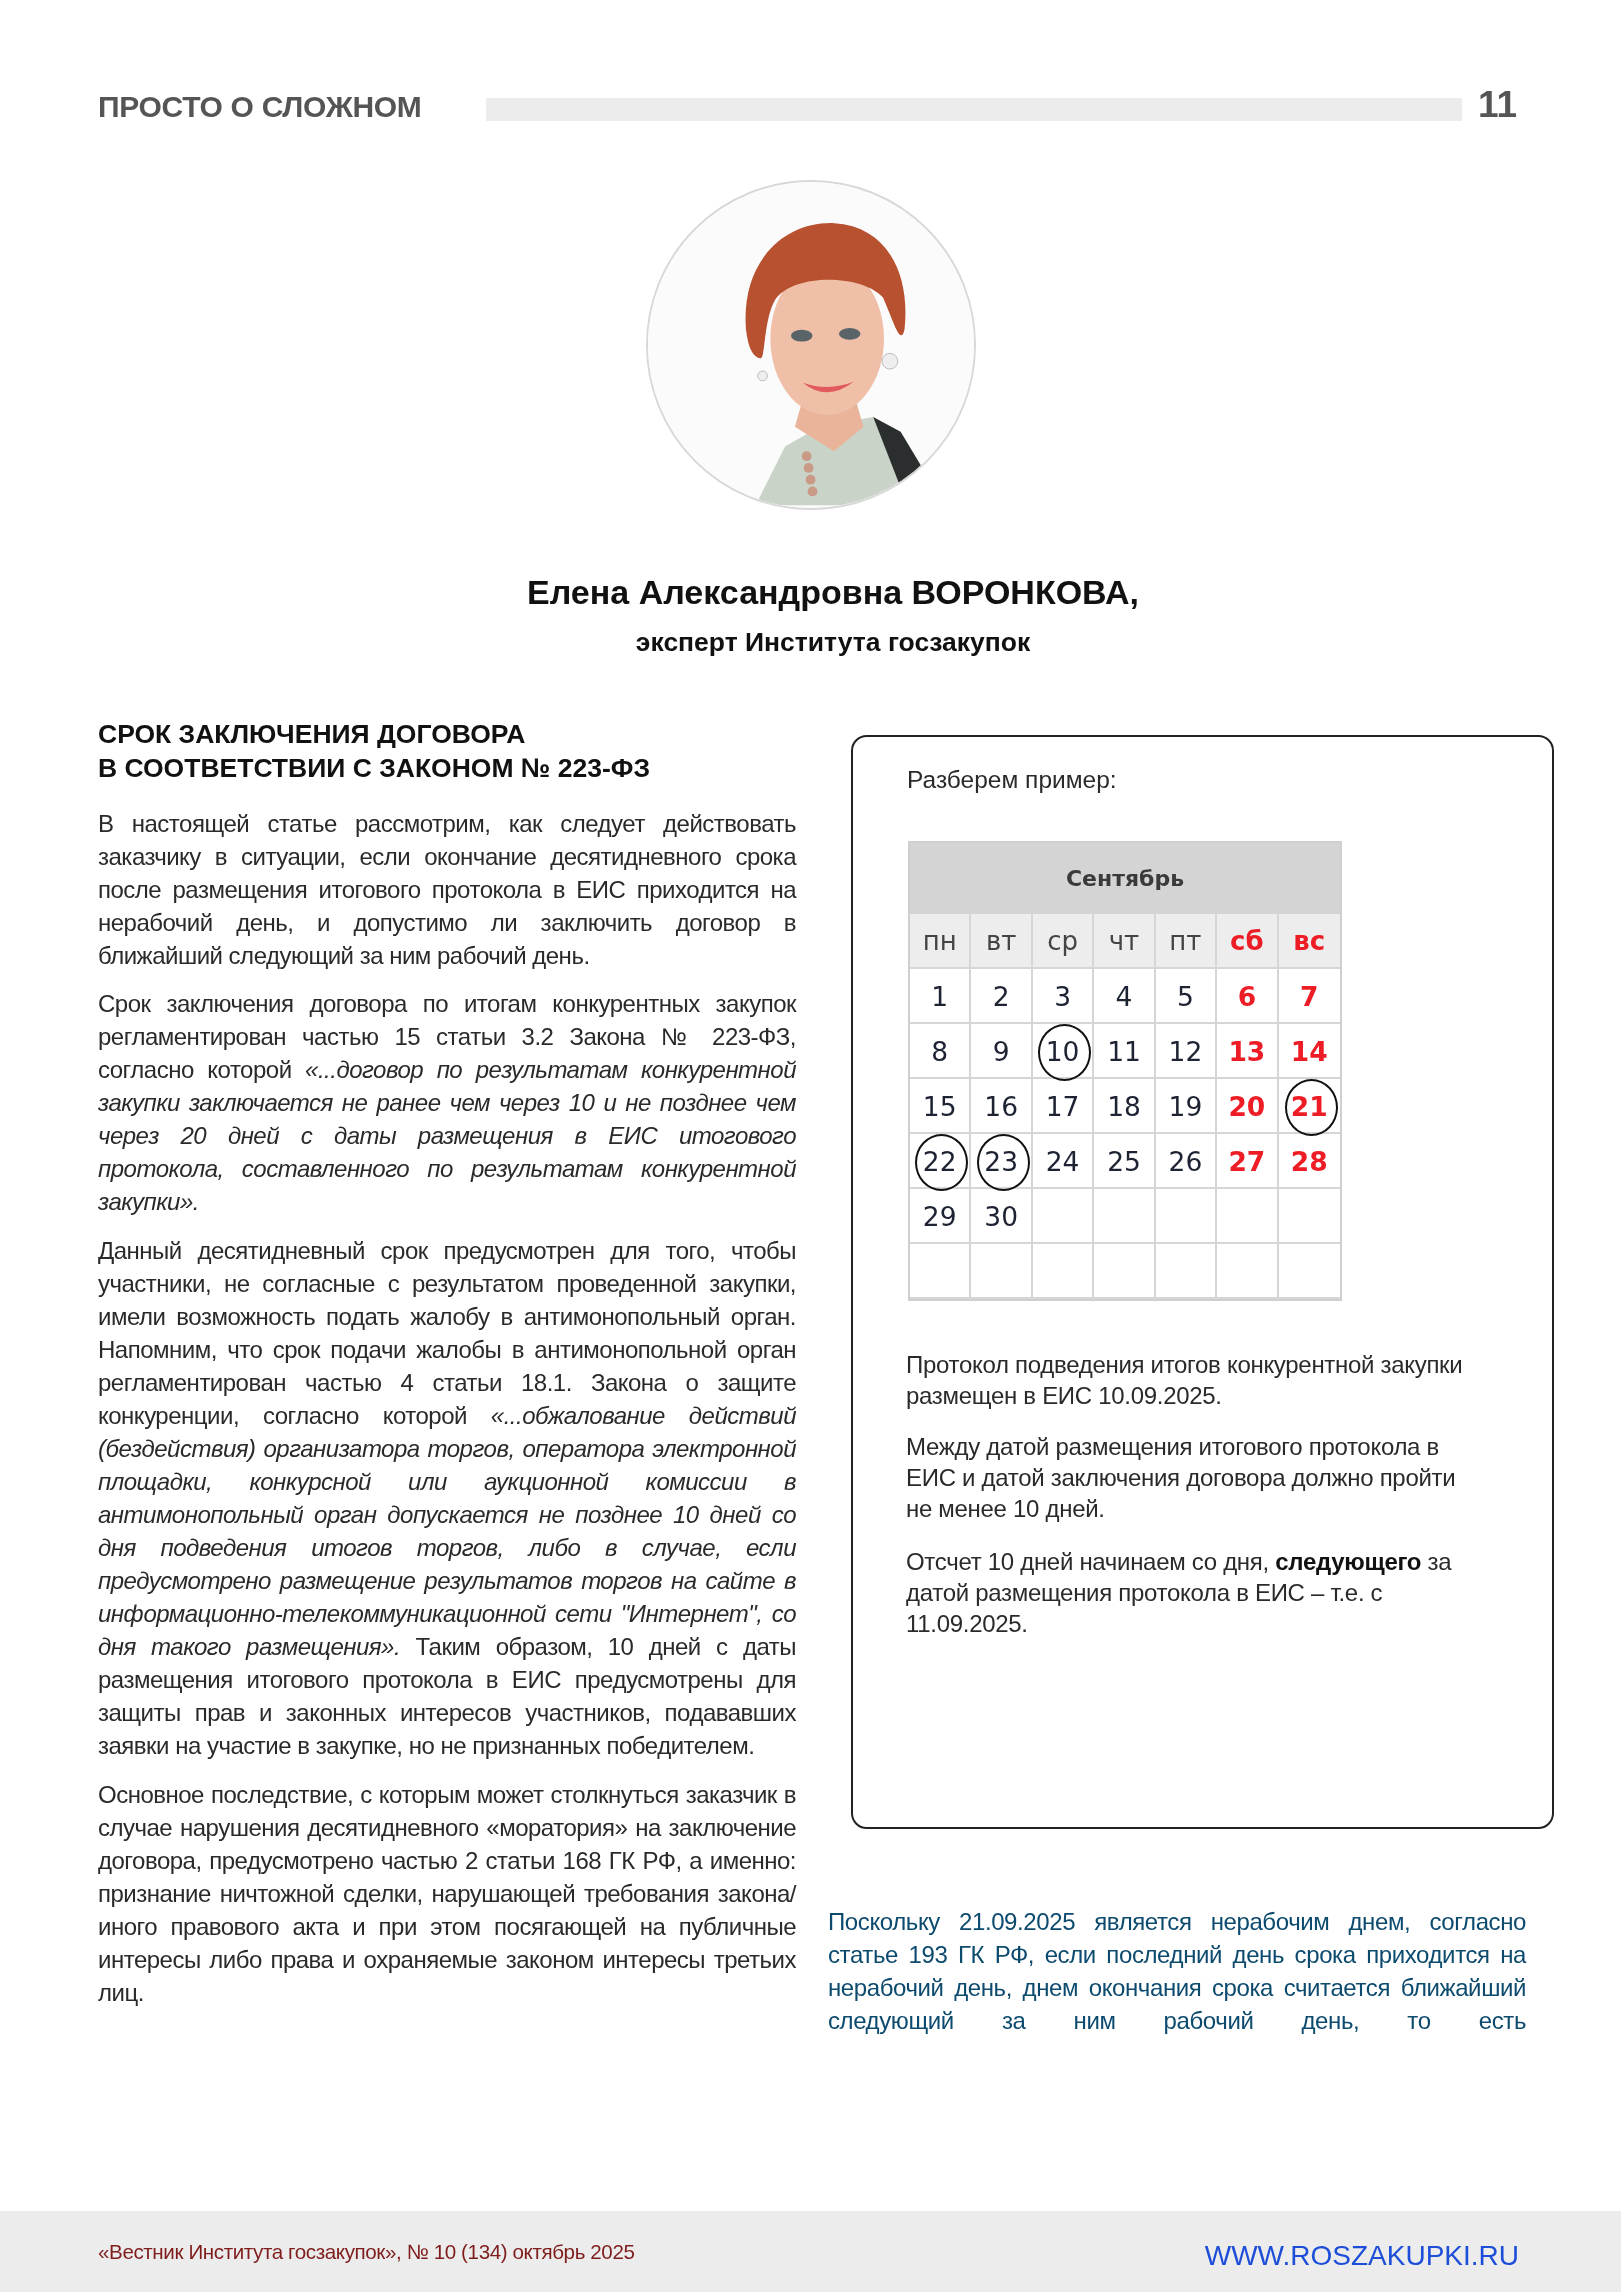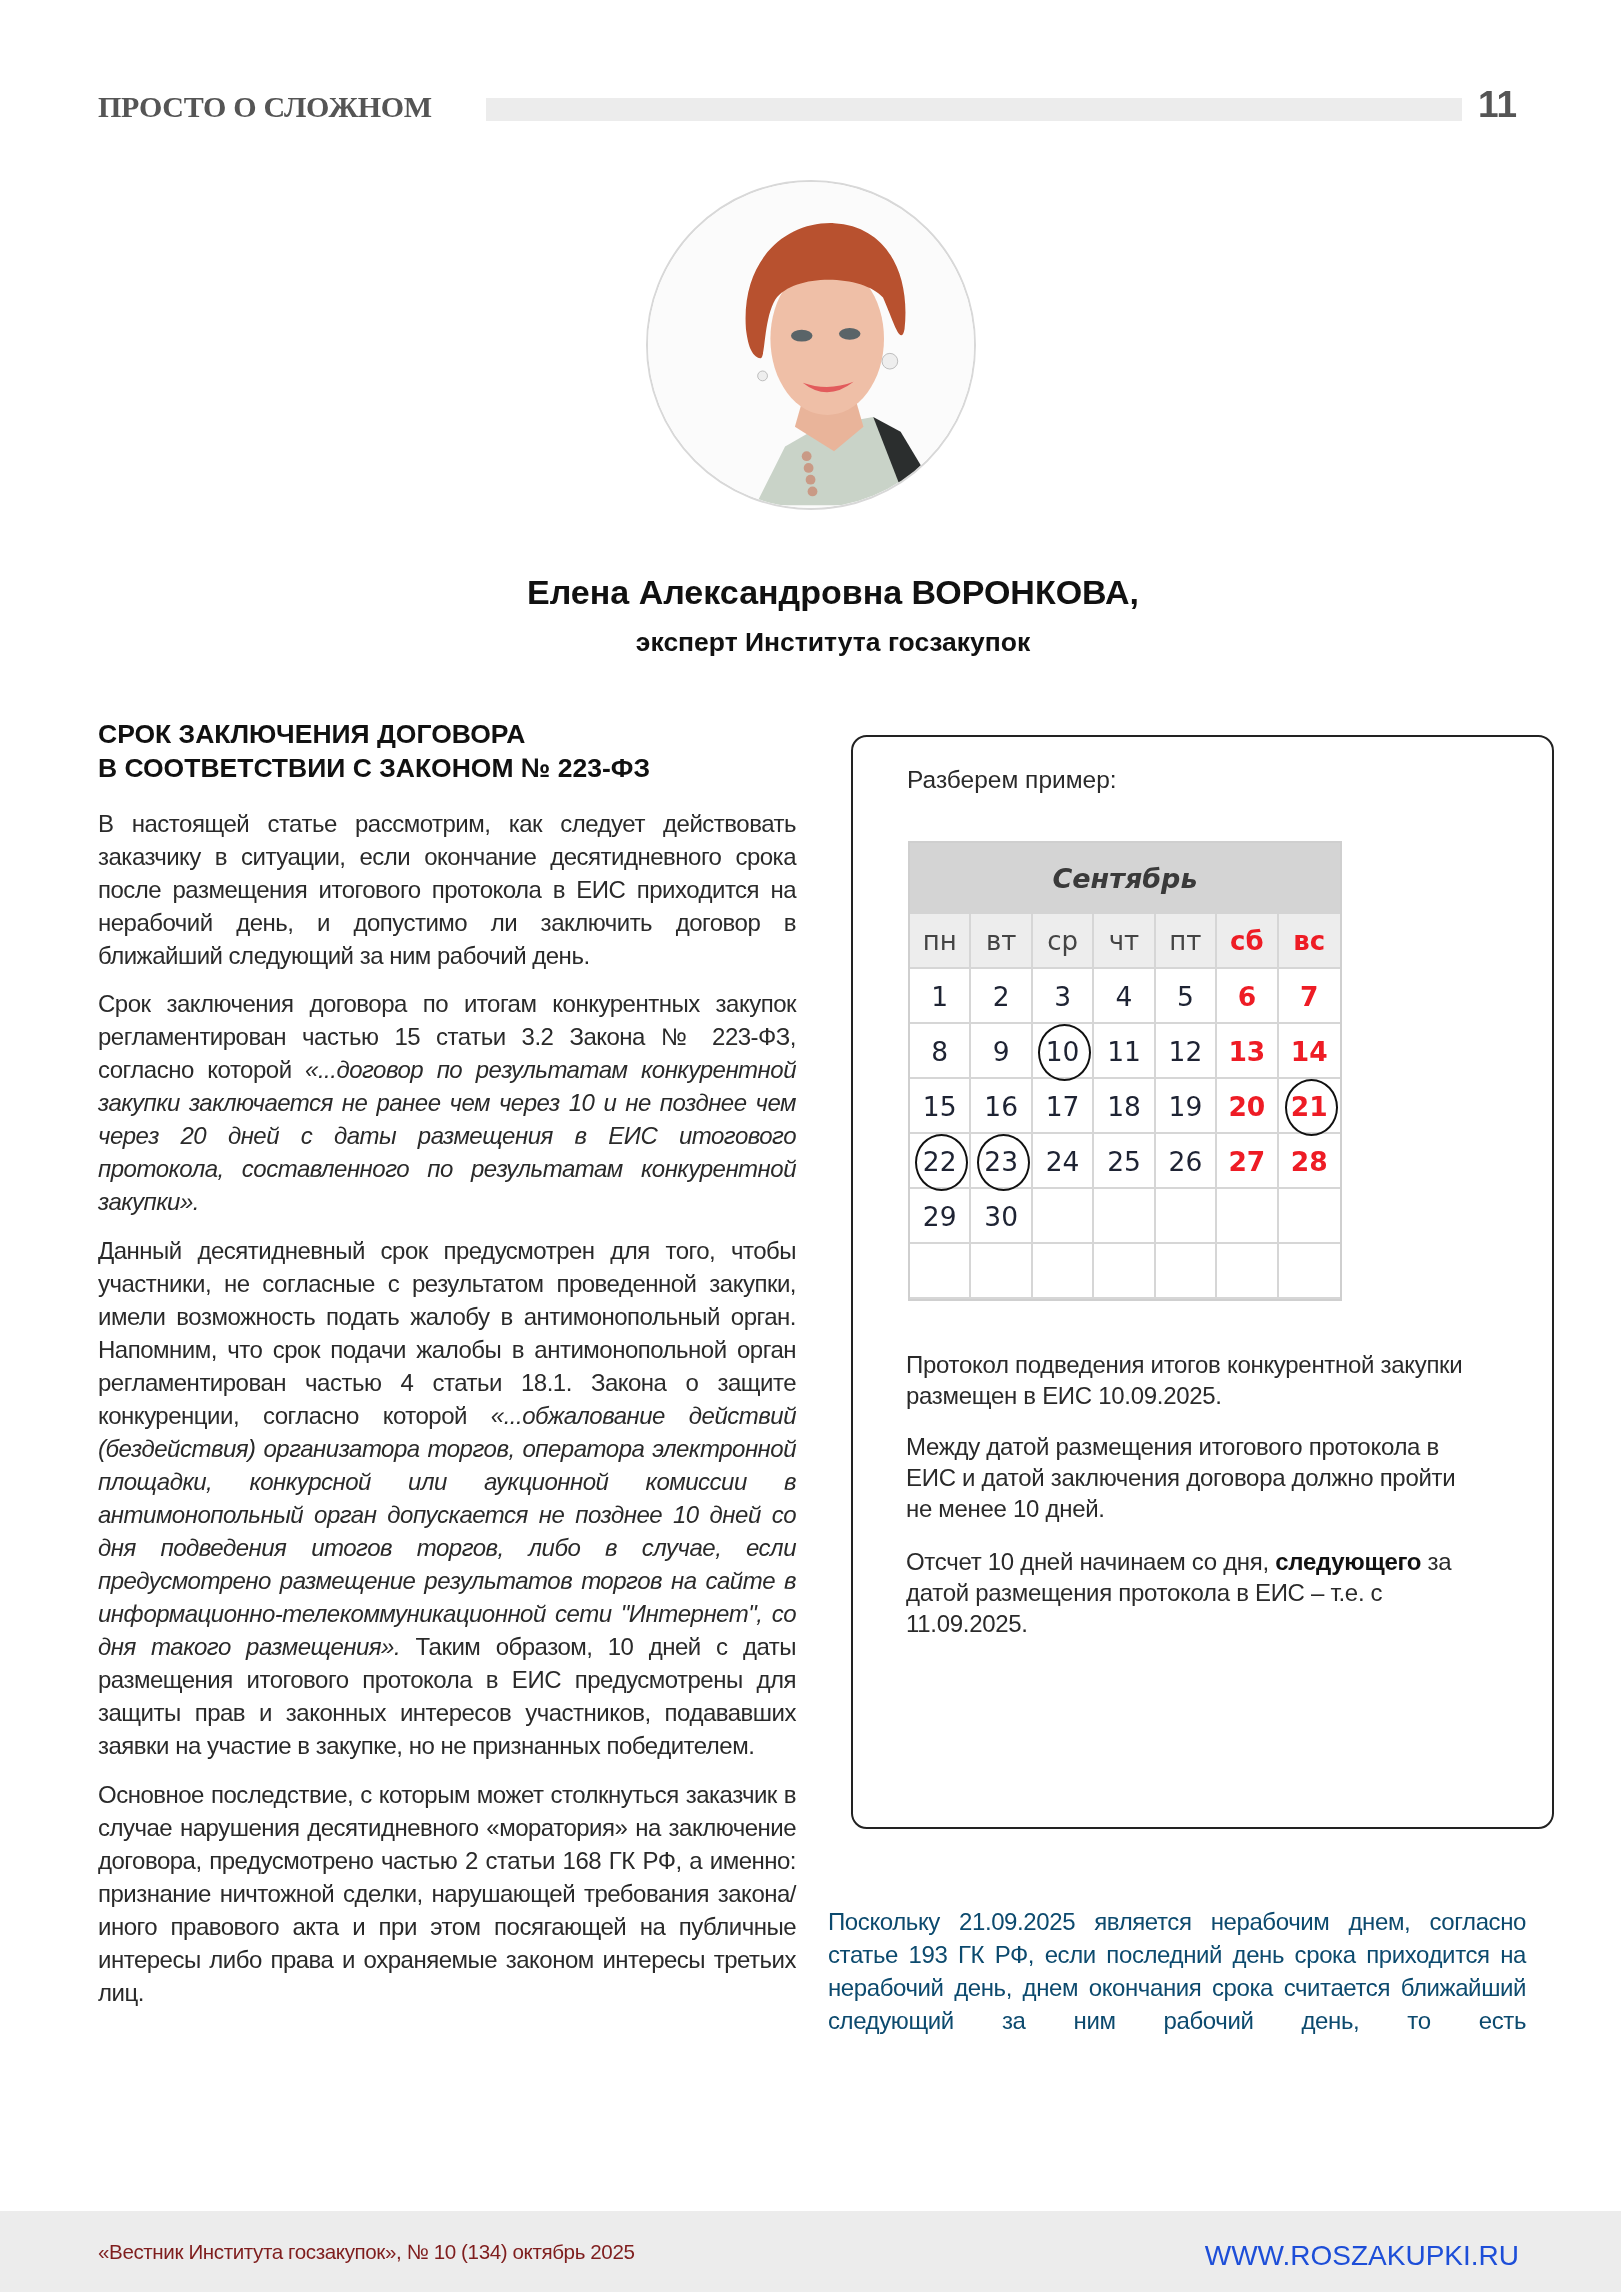--- a/index.html
+++ b/index.html
@@ -2,21 +2,21 @@
 <html><head>
   <meta charset="utf-8">
   <style>
     * { box-sizing: border-box; margin: 0; padding: 0; }
     html, body { width: 1621px; height: 2293px; background: #ffffff; overflow: hidden; }
     body { position: relative; font-family: "Liberation Sans", "DejaVu Sans", sans-serif; color: #231f20; }
 
     
     .running-head {
       position: absolute; left: 98px; top: 90px;
-      font-family: Liberation Serif, serif; font-size: 30px; font-weight: 700;
+      font-family: Liberation Sans, sans-serif; font-size: 30px; font-weight: 700;
       color: #555; letter-spacing: -0.3px;
     }
     .head-bar {
       position: absolute; left: 486px; top: 98px; width: 976px; height: 22.5px;
       background: #ececec;
     }
     .page-number {
       position: absolute; left: 1478px; top: 84px;
       font-size: 37px; font-weight: 700; color: #555;
     }
@@ -61,21 +61,21 @@
     .box-intro {
       position: absolute; left: 54px; top: 29px; font-size: 24.5px; color: #2a2a2a;
     }
     .calendar {
       position: absolute; left: 55px; top: 104px; width: 434px;
       border: 2px solid #cfcfcf; background: #fff;
       font-family: "DejaVu Sans", sans-serif;
     }
     .cal-month {
       height: 71px; background: #d4d4d4; text-align: center; line-height: 71px;
-      font-size: 27px; font-weight: 700; color: #3a3a3a; font-style: italic;
+      font-size: 22px; font-weight: 700; color: #3a3a3a;
     }
     .cal-grid { display: grid; grid-template-columns: repeat(7, 1fr); }
     .cal-head {
       height: 55px; line-height: 55px; text-align: center; font-size: 26px; color: #444;
       background: #ededed; border-right: 2px solid #d6d6d6; border-bottom: 2px solid #d6d6d6;
     }
     .cal-head.weekend { color: #ee1c25; font-weight: 700; }
     .cal-cell {
       height: 55px; line-height: 55px; text-align: center; font-size: 26.5px; color: #1e2333;
       border-right: 2px solid #d6d6d6; border-bottom: 2px solid #d6d6d6; position: relative;

